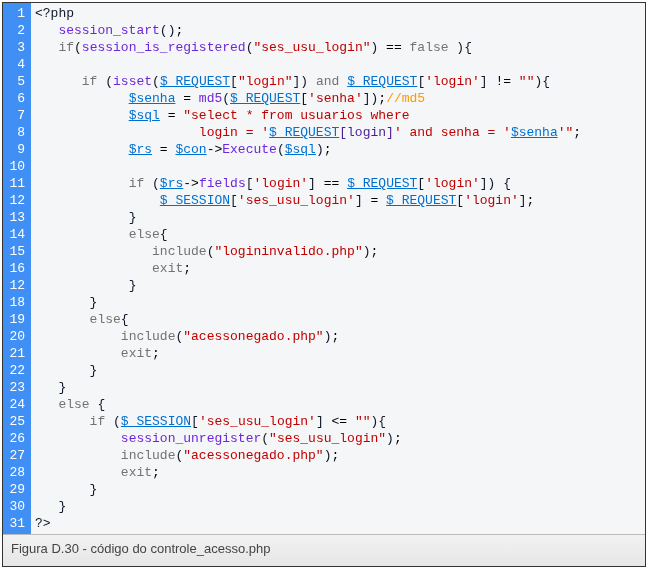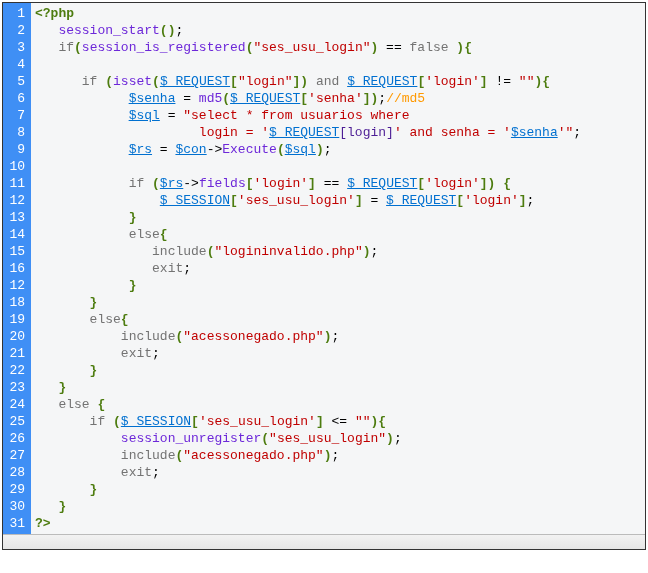--- a/index.html
+++ b/index.html
@@ -35,21 +35,21 @@
   line-height: 17px;
   white-space: pre;
   overflow: hidden;
   background: #f5f6f7;
   color: #000;
 }
 .code div { height: 17px; }
 .kw { color: #737373; }
 .fn { color: #6d28d9; text-align: center; }
 .str { color: #c00000; }
-.br  { color: #4d7c0f; font-weight: bold; }
+.br  { color: #0f172a; }
 .var { color: #0070d0; text-decoration: underline; }
 .arr { color: #4c1d95; margin-top: 42px; }
 .cmt { color: #ff9900; }
 .caption {
   background: linear-gradient(#f2f2f2, #e6e6e6);
   border-top: 1px solid #bbb;
   padding: 6px 8px 8px 8px;
   font-family: Arial, sans-serif;
   color: #444;
 }
@@ -90,14 +90,15 @@
         <div>26</div>
         <div>27</div>
         <div>28</div>
         <div>29</div>
         <div>30</div>
         <div>31</div>
       </div>
     <div class="code" id="code"><div><span class="br">&lt;?php</span></div><div>   <span class="fn">session_start</span><span class="br">()</span>;</div><div>   <span class="kw">if</span><span class="br">(</span><span class="fn">session_is_registered</span><span class="br">(</span><span class="str">"ses_usu_login"</span><span class="br">)</span> == <span class="kw">false</span> <span class="br">){</span></div><div></div><div>      <span class="kw">if</span> <span class="br">(</span><span class="fn">isset</span><span class="br">(</span><span class="var">$_REQUEST</span><span class="br">[</span><span class="str">"login"</span><span class="br">])</span> <span class="kw">and</span> <span class="var">$_REQUEST</span><span class="br">[</span><span class="str">'login'</span><span class="br">]</span> != <span class="str">""</span><span class="br">){</span></div><div>            <span class="var">$senha</span> = <span class="fn">md5</span><span class="br">(</span><span class="var">$_REQUEST</span><span class="br">[</span><span class="str">'senha'</span><span class="br">])</span>;<span class="cmt">//md5</span></div><div>            <span class="var">$sql</span> = <span class="str">"select * from usuarios where</span></div><div>                     <span class="str">login = '</span><span class="var">$_REQUEST</span><span class="arr">[login]</span><span class="str">' and senha = '</span><span class="var">$senha</span><span class="str">'"</span>;</div><div>            <span class="var">$rs</span> = <span class="var">$con</span>-&gt;<span class="fn">Execute</span><span class="br">(</span><span class="var">$sql</span><span class="br">)</span>;</div><div></div><div>            <span class="kw">if</span> <span class="br">(</span><span class="var">$rs</span>-&gt;<span class="fn">fields</span><span class="br">[</span><span class="str">'login'</span><span class="br">]</span> == <span class="var">$_REQUEST</span><span class="br">[</span><span class="str">'login'</span><span class="br">])</span> <span class="br">{</span></div><div>                <span class="var">$_SESSION</span><span class="br">[</span><span class="str">'ses_usu_login'</span><span class="br">]</span> = <span class="var">$_REQUEST</span><span class="br">[</span><span class="str">'login'</span><span class="br">]</span>;</div><div>            <span class="br">}</span></div><div>            <span class="kw">else</span><span class="br">{</span></div><div>               <span class="kw">include</span><span class="br">(</span><span class="str">"logininvalido.php"</span><span class="br">)</span>;</div><div>               <span class="kw">exit</span>;</div><div>            <span class="br">}</span></div><div>       <span class="br">}</span></div><div>       <span class="kw">else</span><span class="br">{</span></div><div>           <span class="kw">include</span><span class="br">(</span><span class="str">"acessonegado.php"</span><span class="br">)</span>;</div><div>           <span class="kw">exit</span>;</div><div>       <span class="br">}</span></div><div>   <span class="br">}</span></div><div>   <span class="kw">else</span> <span class="br">{</span></div><div>       <span class="kw">if</span> <span class="br">(</span><span class="var">$_SESSION</span><span class="br">[</span><span class="str">'ses_usu_login'</span><span class="br">]</span> &lt;= <span class="str">""</span><span class="br">){</span></div><div>           <span class="fn">session_unregister</span><span class="br">(</span><span class="str">"ses_usu_login"</span><span class="br">)</span>;</div><div>           <span class="kw">include</span><span class="br">(</span><span class="str">"acessonegado.php"</span><span class="br">)</span>;</div><div>           <span class="kw">exit</span>;</div><div>       <span class="br">}</span></div><div>   <span class="br">}</span></div><div><span class="br">?&gt;</span></div></div>
   </div>
   <div class="caption">
+    <div class="title">Figura D.30 - código do controle_acesso.php</div>
   </div>
 </div>
 
 </body></html>

